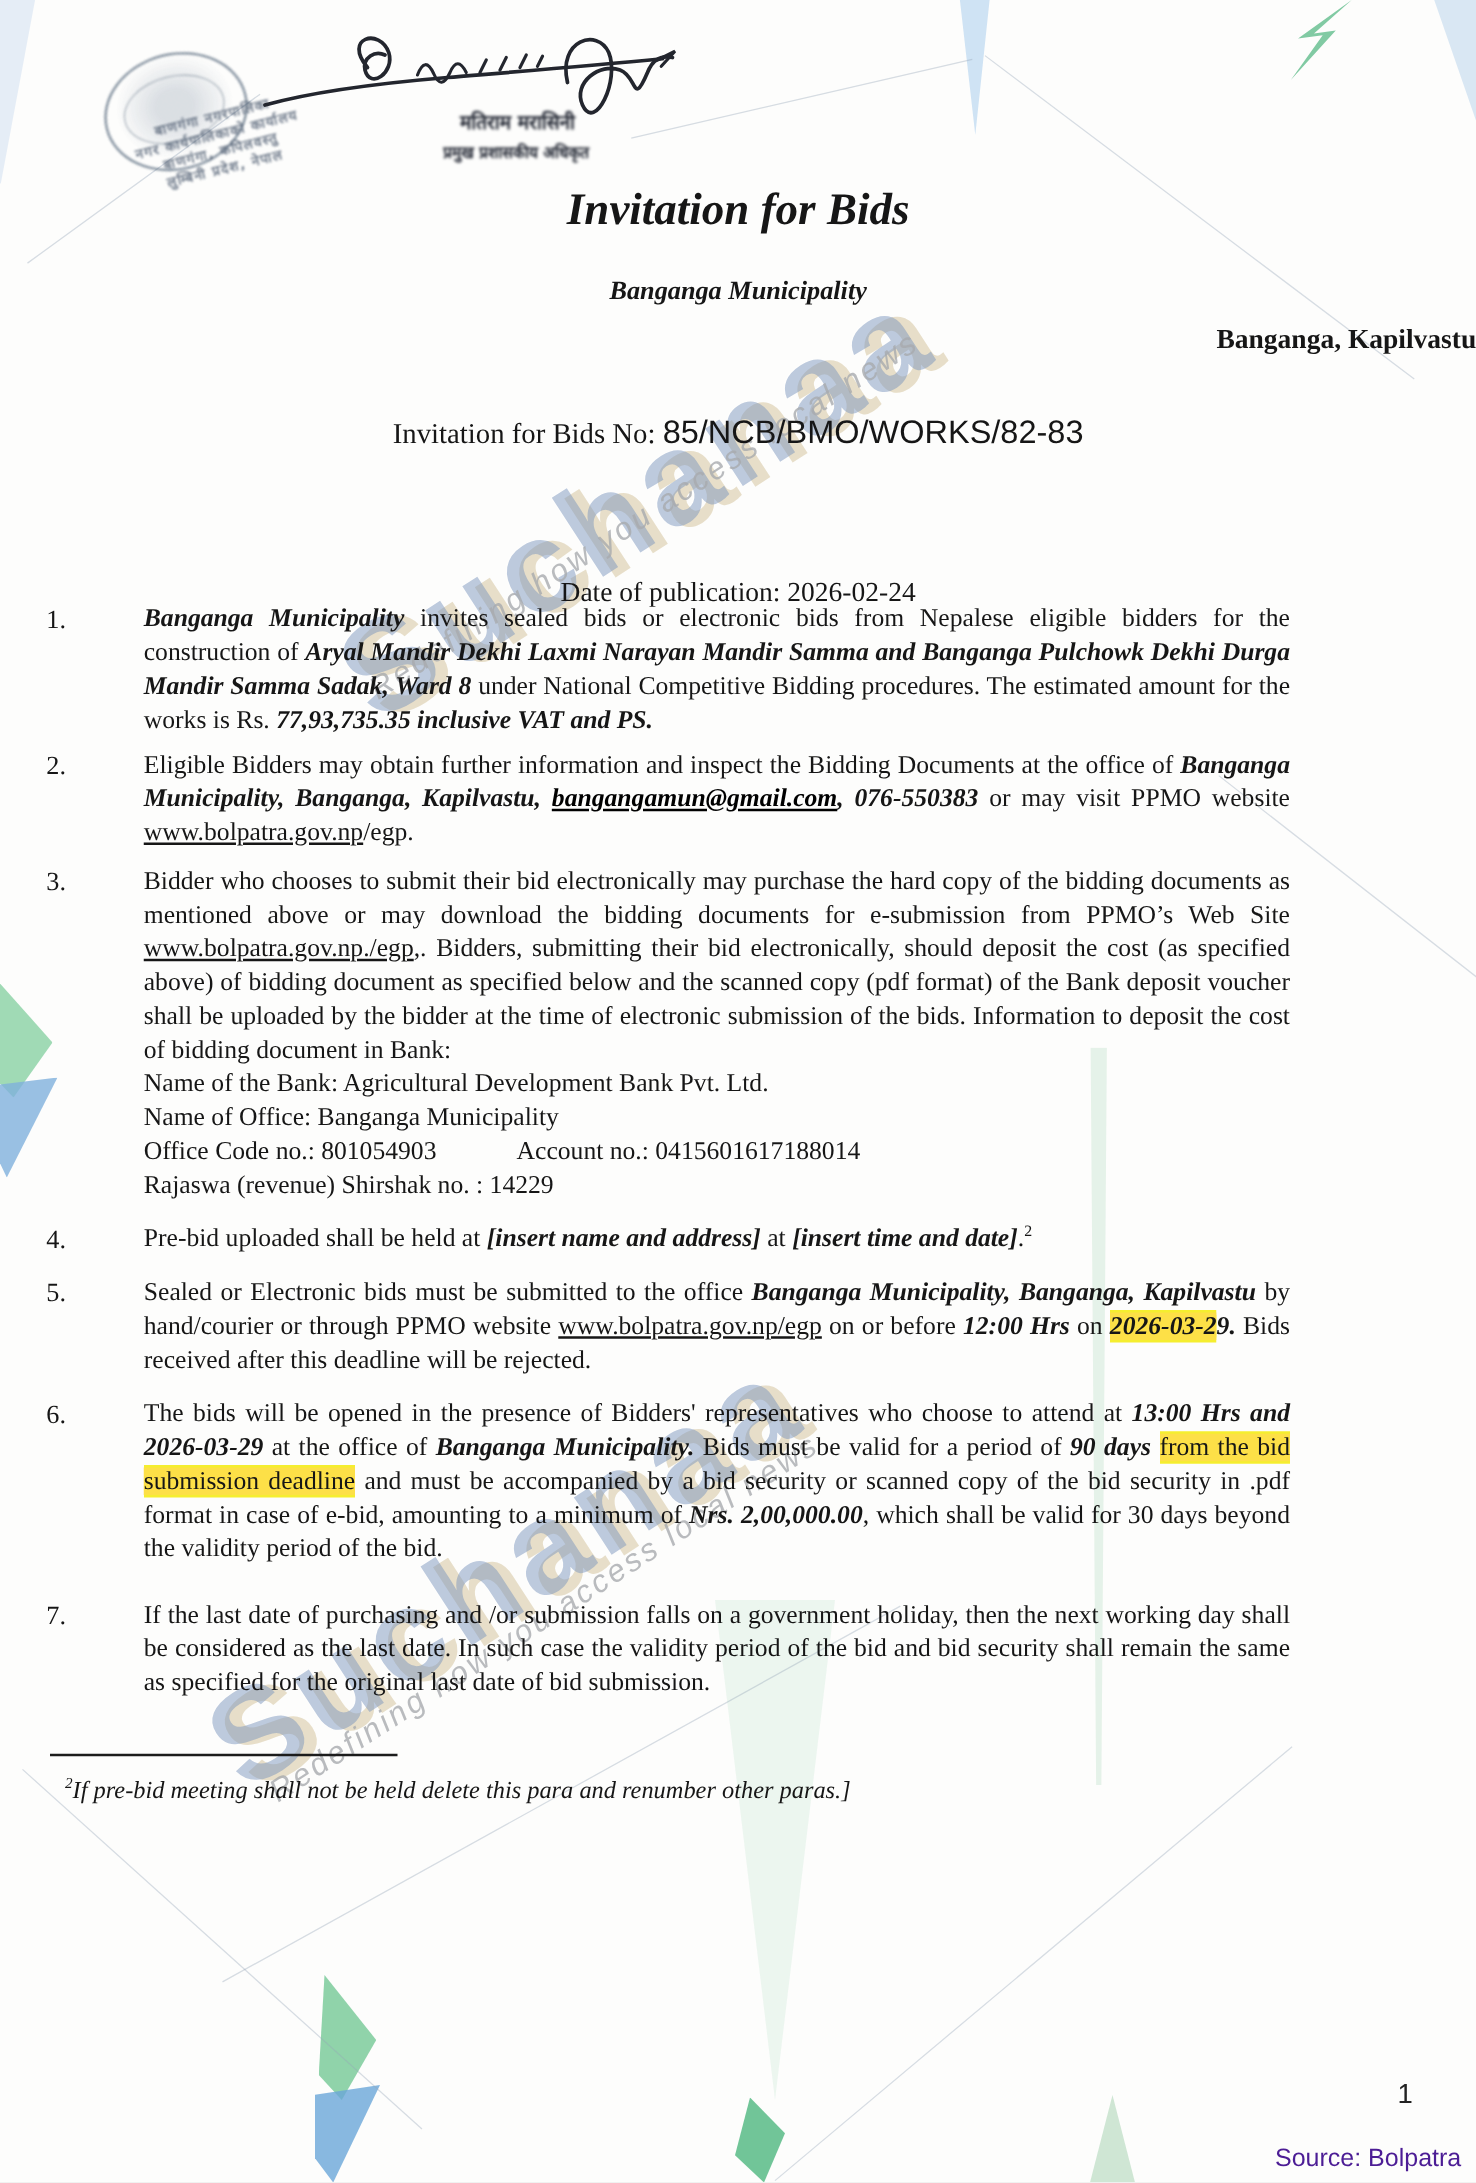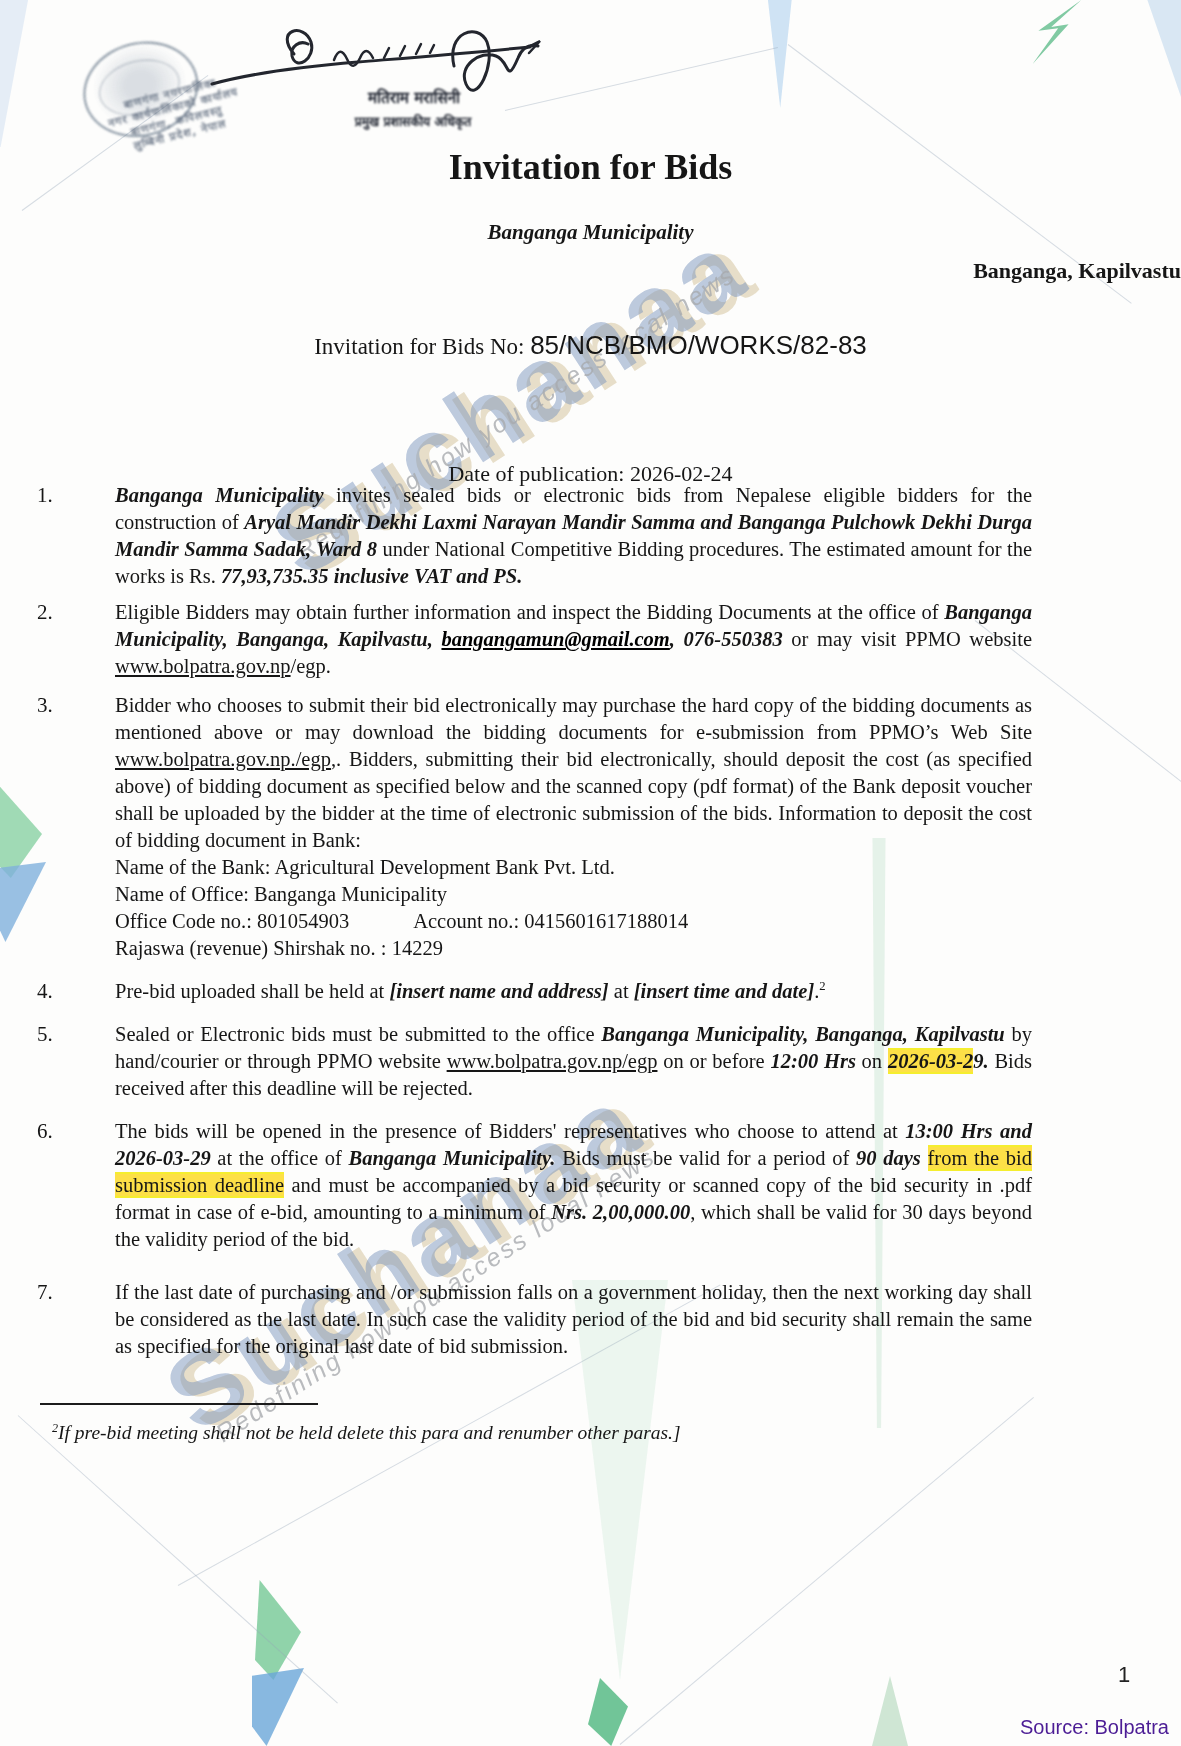--- a/index.html
+++ b/index.html
@@ -42,21 +42,21 @@
   .sig-wrap{position:absolute; left:208px; top:20px; width:340px; height:125px;}
   .sig-svg{position:absolute; left:0; top:0;}
   .sig-name{position:absolute; left:86px; top:66px; width:240px; text-align:center;
     font-family:"DejaVu Sans", sans-serif; font-weight:bold; font-size:16px;
     color:#1d222e; filter:blur(1.2px); letter-spacing:0px; transform:scaleX(.95);}
   .sig-title{position:absolute; left:80px; top:92px; width:250px; text-align:center;
     font-family:"DejaVu Sans", sans-serif; font-weight:bold; font-size:13px;
     color:#1d222e; filter:blur(1.2px); transform:scaleX(.95);}
   
   .doc-title{position:absolute; top:146px; left:0; width:100%; text-align:center;
-    font-size:36px; font-weight:bold;}
+    font-size:36px; font-weight:bold;font-style:italic;}
   .org-name{position:absolute; top:220px; left:0; width:100%; text-align:center;
     font-size:21px; font-weight:bold; font-style:italic;}
   .org-addr{position:absolute; top:258px; left:0; width:100%; text-align:right;
     font-size:22px; font-weight:bold; }
   .bid-no{position:absolute; top:330px; left:0; width:100%; text-align:center; font-size:23px;}
   .bid-no .val{font-family:"Liberation Sans", sans-serif; font-size:26px;}
   .pub-date{position:absolute; top:418px; left:0; width:100%; text-align:center; font-size:22px;margin-top:43px;}
   .items{position:absolute; left:37px; top:482px; width:995px;}
   .item{display:flex;}
   .item + .item{margin-top:9px;}

